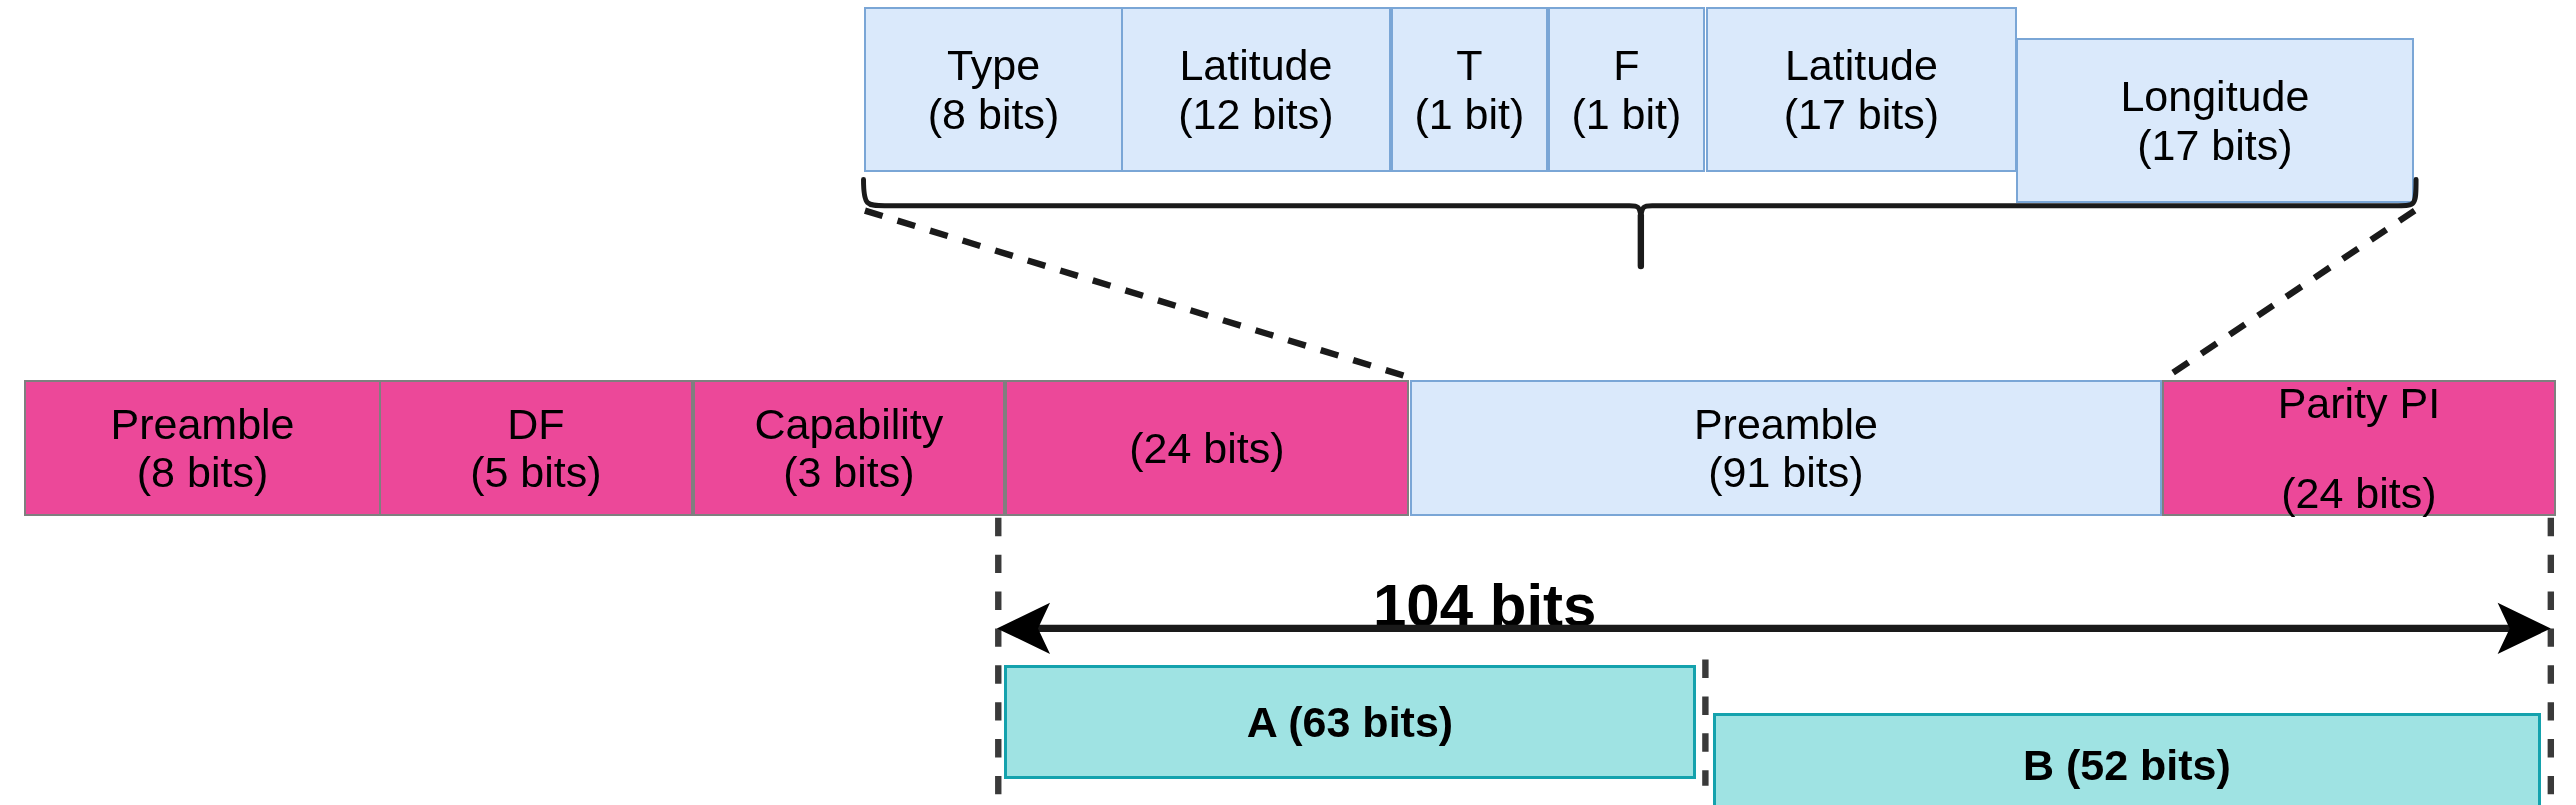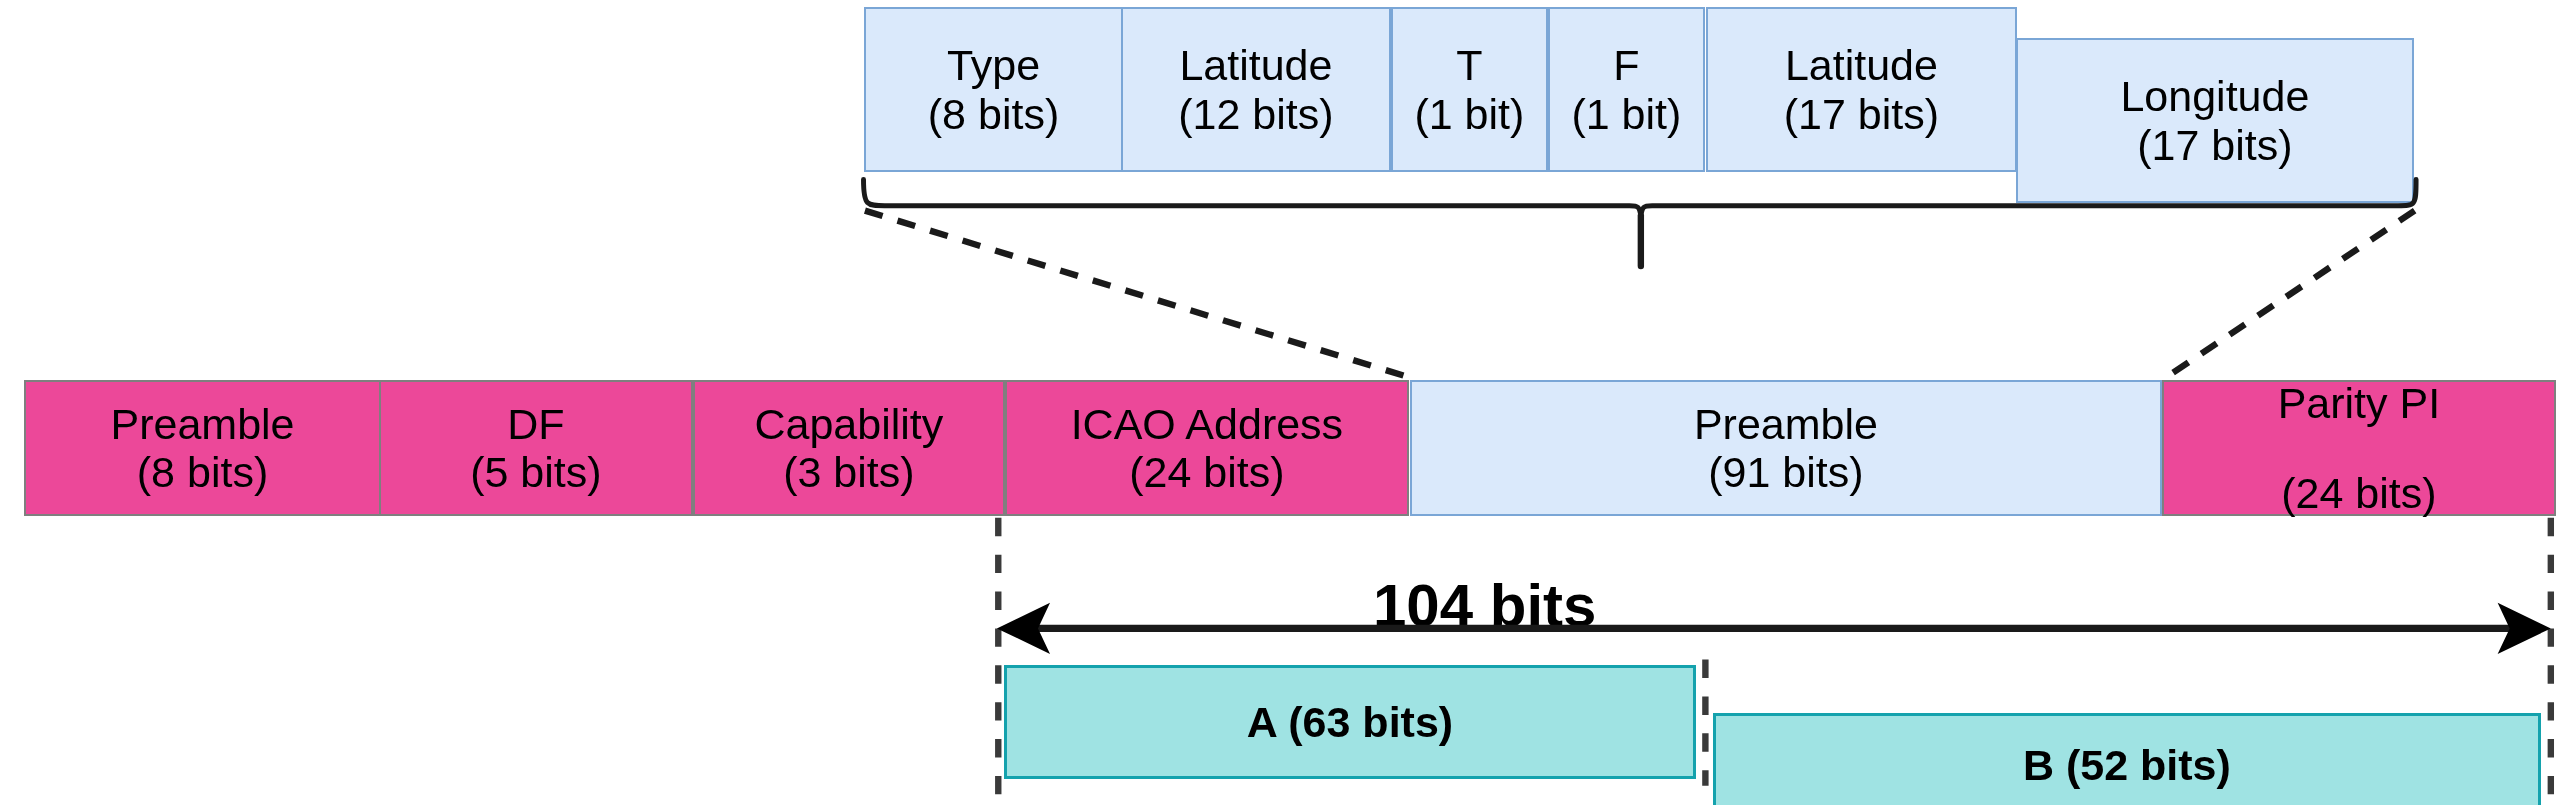--- a/index.html
+++ b/index.html
@@ -100,21 +100,20 @@
       <span class="l1">DF</span>
       <span class="l2">(5 bits)</span>
     </div>
 
     <div class="fieldbox grey" style="left:695px;top:380px;width:312px;height:136px;">
       <span class="l1">Capability</span>
       <span class="l2">(3 bits)</span>
     </div>
 
     <div class="fieldbox grey" style="left:1007px;top:380px;width:404px;height:136px;">
-      <span class="l1">ICAO Address</span>
       <span class="l2">(24 bits)</span>
     </div>
 
     <div class="fieldbox blue" style="left:1412px;top:380px;width:752px;height:136px;">
       <span class="l1">Preamble</span>
       <span class="l2">(91 bits)</span>
     </div>
 
     <div class="fieldbox grey" style="left:2164px;top:380px;width:394px;height:136px;gap:42px;">
       <span class="l1">Parity PI</span>

